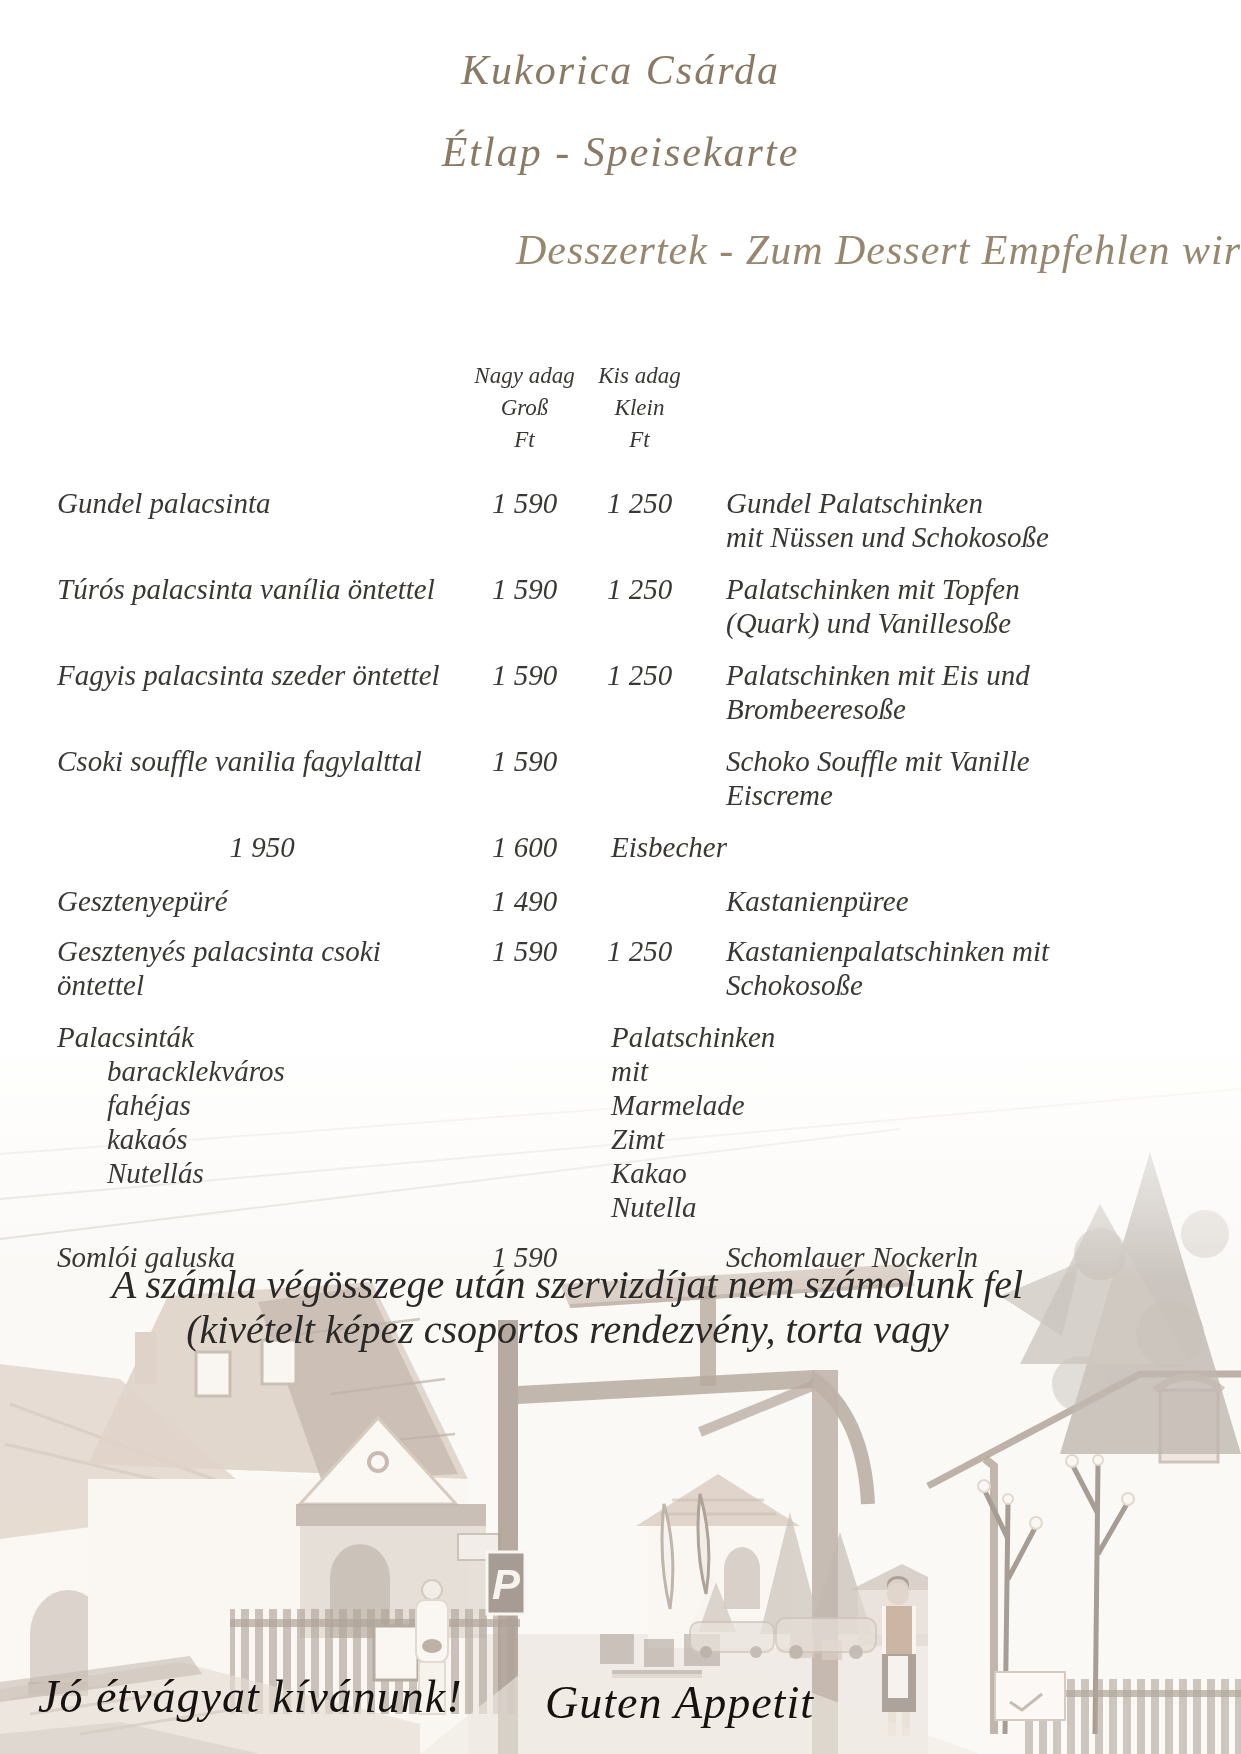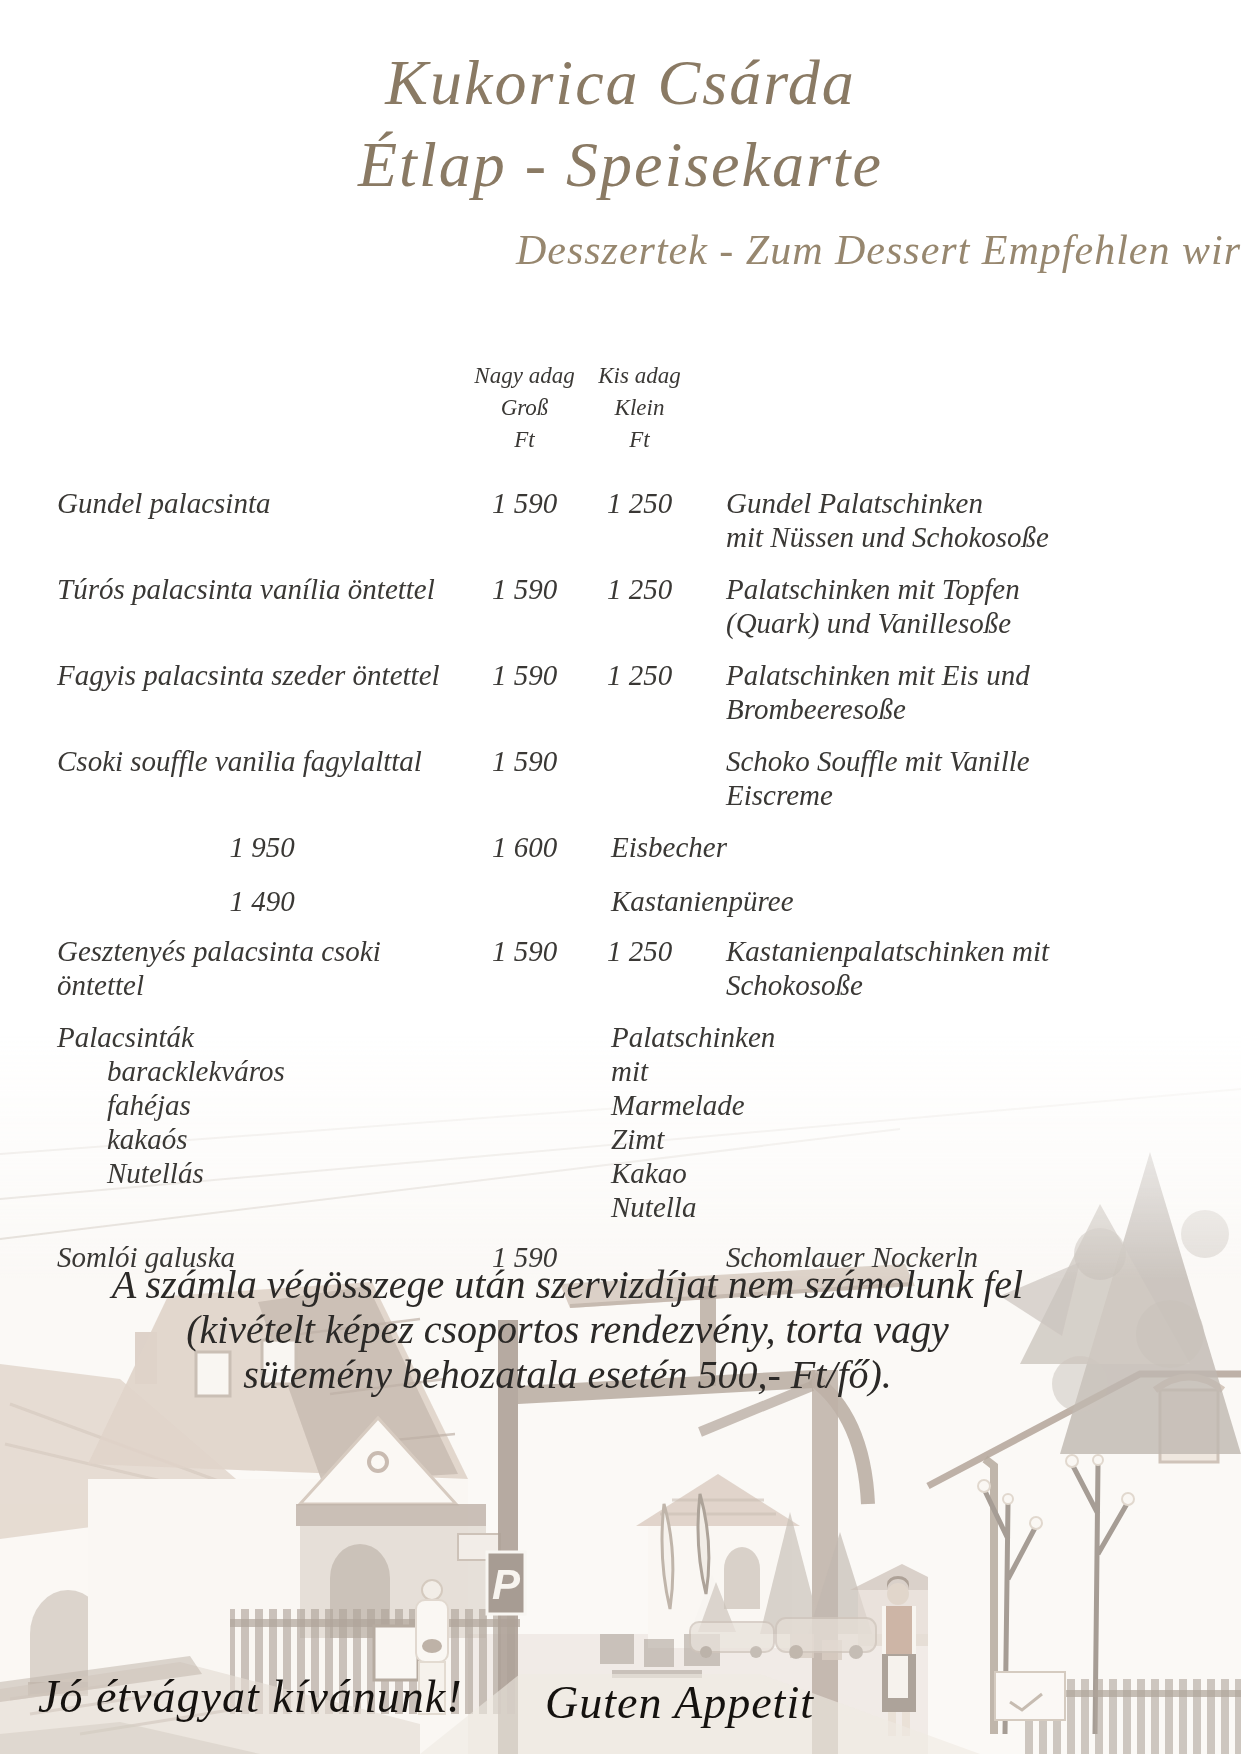--- a/index.html
+++ b/index.html
@@ -3,21 +3,21 @@
 <meta charset="utf-8">
 <style>
   html,body{margin:0;padding:0;background:#fff;}
   .page{
     position:relative;width:1241px;height:1754px;overflow:hidden;background:#ffffff;
     font-family:"Liberation Serif","DejaVu Serif",serif;font-style:italic;color:#3a3835;
   }
   
   .title1,.title2{
     position:absolute;left:0;width:100%;text-align:center;
-    color:#8a7a64;font-size:64px;letter-spacing:2px;white-space:nowrap;
+    color:#8a7a64;font-size:42px;letter-spacing:2px;white-space:nowrap;
   }
   .title1{top:46px;}
   .title2{top:128px;}
   .subtitle{
     position:absolute;left:0;top:226px;width:100%;text-align:right;
     color:#97876f;font-size:42px;letter-spacing:1px;white-space:nowrap;
   }
   
   .hdr{
     position:absolute;top:360px;left:0;width:100%;box-sizing:border-box;
@@ -285,20 +285,21 @@
 
     <div class="row mb20">
       <div class="p1">1 950</div>
       <div class="p2">1 600</div>
       <div class="de">
         <div>Eisbecher</div>
       </div>
     </div>
 
     <div class="row mb16">
+      <div class="name">Gesztenyepüré</div>
       <div class="p1">1 490</div>
       <div class="p2"></div>
       <div class="de">
         <div>Kastanienpüree</div>
       </div>
     </div>
 
     <div class="row mb18">
       <div class="name">Gesztenyés palacsinta csoki öntettel</div>
       <div class="p1">1 590</div>
@@ -334,19 +335,18 @@
       <div class="de">
         <div>Schomlauer Nockerln</div>
       </div>
     </div>
 
   </div>
 
   <div class="note">
     <div>A számla végösszege után szervizdíjat nem számolunk fel</div>
     <div>(kivételt képez csoportos rendezvény, torta vagy</div>
-    <div>sütemény behozatala esetén 500,- Ft/fő).</div>
   </div>
 
   <div class="greet-hu">Jó étvágyat kívánunk!</div>
   <div class="greet-de">Guten Appetit</div>
 
 </div>
 
 </body></html>

